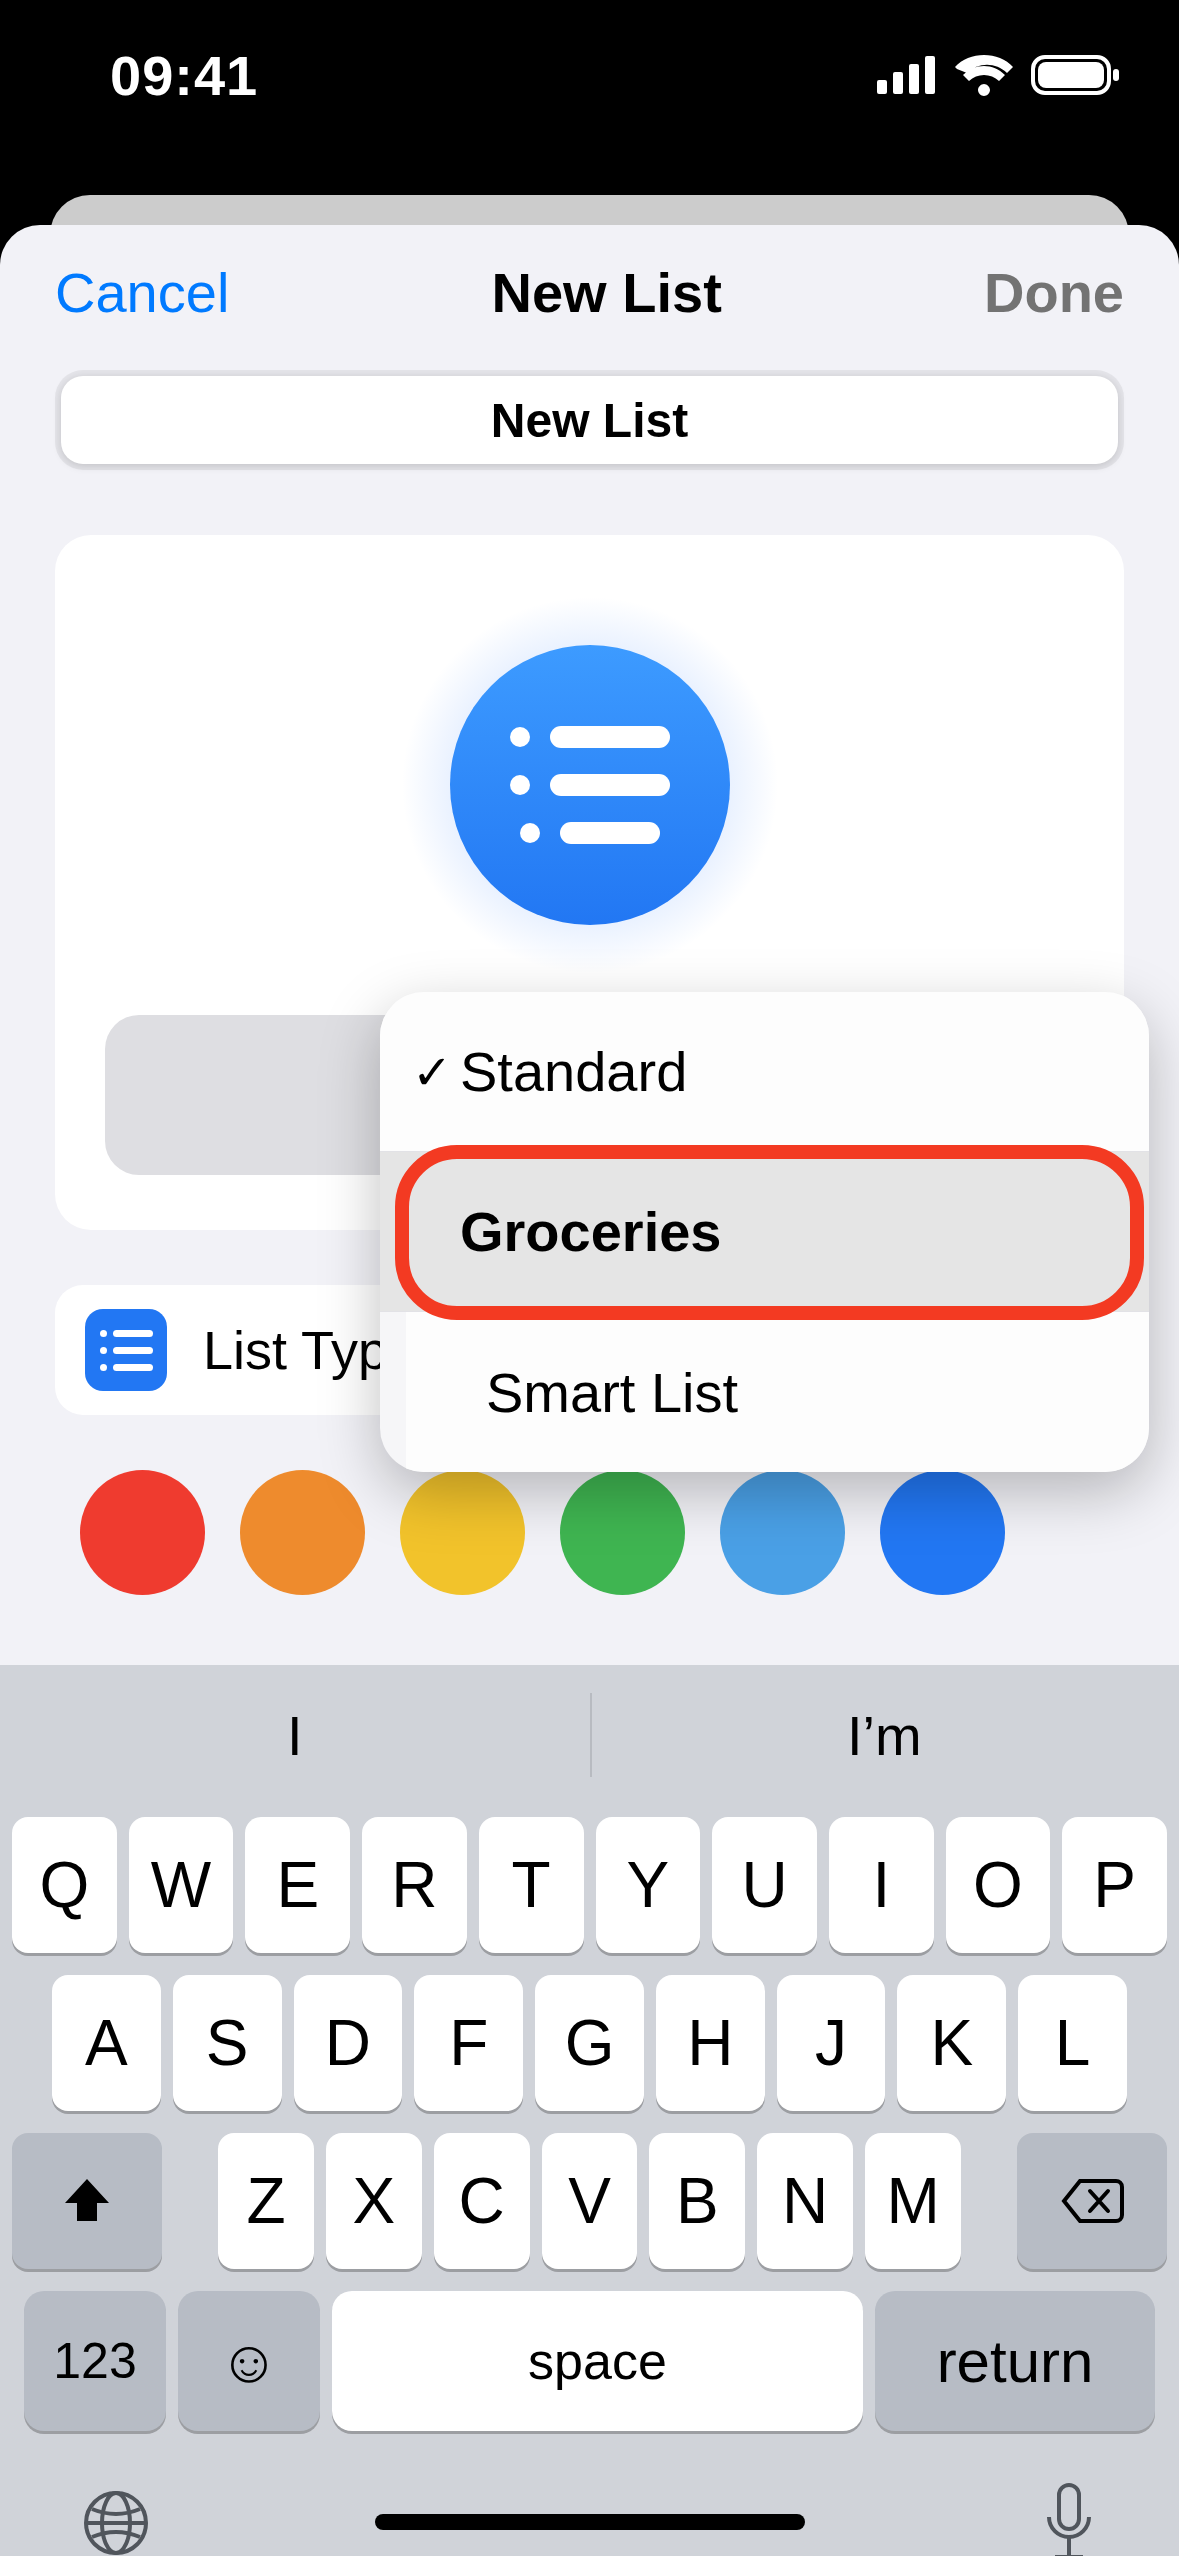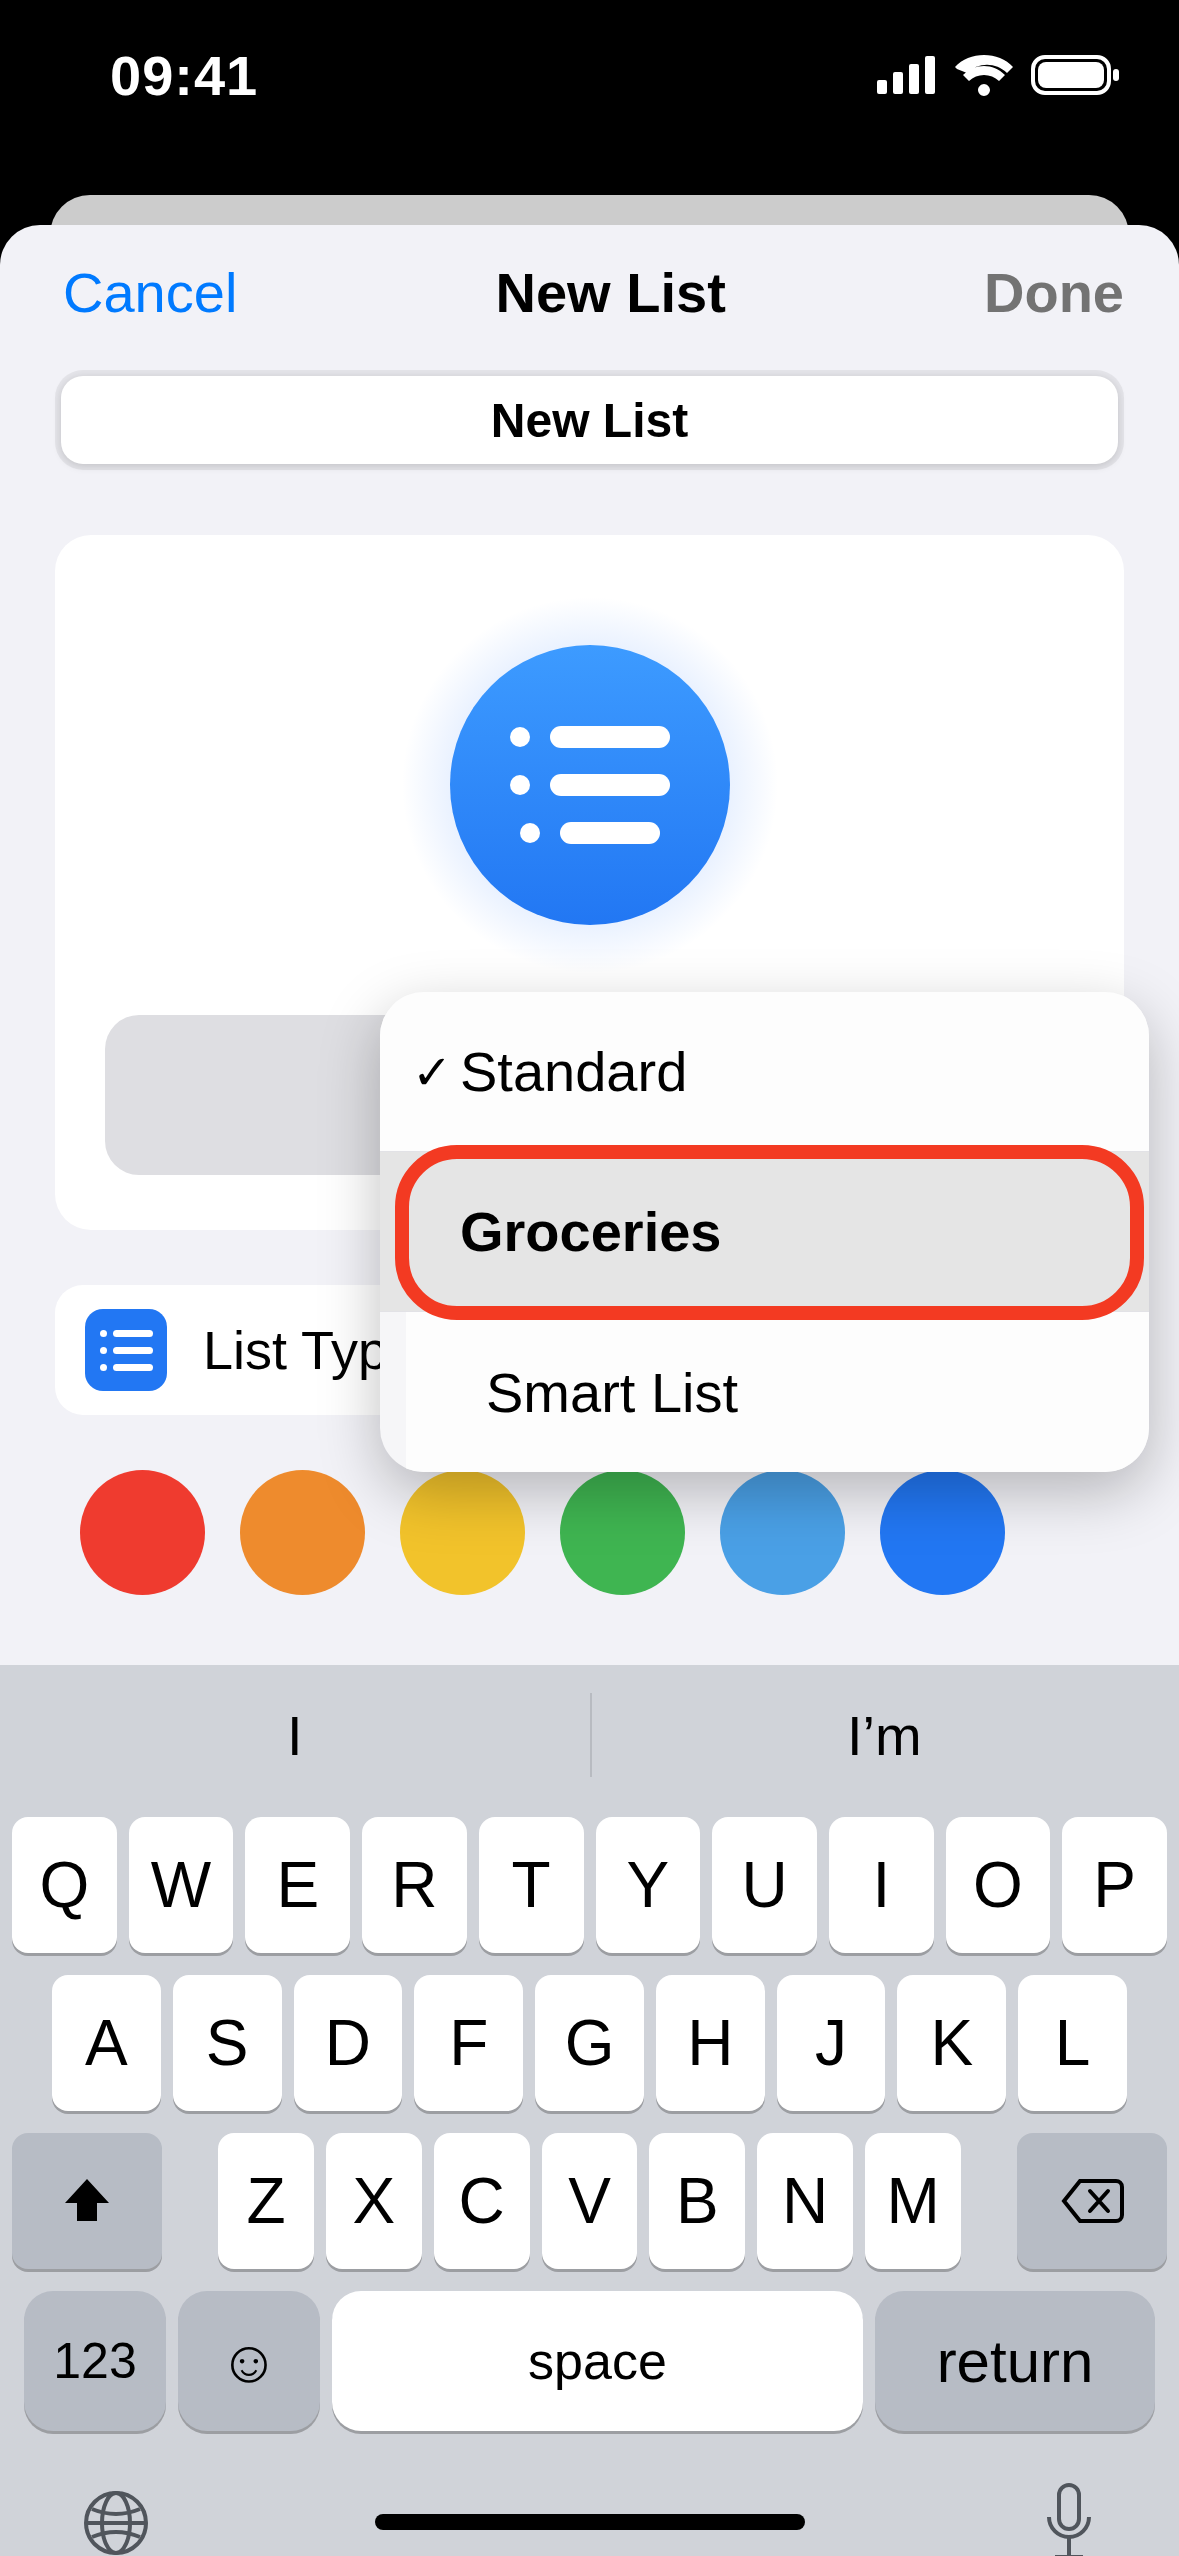--- a/index.html
+++ b/index.html
@@ -9,21 +9,21 @@
   
   .status-bar { height: 180px; display: flex; align-items: center; justify-content: space-between; padding: 0 60px 30px 110px; color: #fff; }
   .status-time { font-size: 56px; font-weight: 600; letter-spacing: 1px; }
   .status-icons { display: flex; align-items: center; gap: 18px; }
 
   
   .sheet-back { position: absolute; top: 195px; left: 50px; right: 50px; height: 40px; background: #ccc; border-radius: 40px 40px 0 0; }
   .sheet { position: absolute; top: 225px; left: 0; right: 0; bottom: 0; background: #f2f2f7; border-radius: 40px 40px 0 0; overflow: hidden; }
 
   
-  .sheet-header { height: 135px; display: flex; align-items: center; justify-content: space-between; padding: 0 55px; margin-left: 8px; }
+  .sheet-header { height: 135px; display: flex; align-items: center; justify-content: space-between; padding: 0 55px; }
   .btn-cancel { color: #007aff; font-size: 56px; }
   .sheet-title { color: #000; font-size: 56px; font-weight: 600; }
   .btn-done { color: #737373; font-size: 56px; font-weight: 600; }
 
   
   .segmented { margin: 10px 55px 0 55px; height: 100px; background: #e4e4e9; border-radius: 28px; display: flex; padding: 6px; }
   .seg-item { flex: 1; display: flex; align-items: center; justify-content: center; font-size: 48px; font-weight: 500; color: #000; border-radius: 22px; }
   .seg-item.active { background: #fff; box-shadow: 0 2px 8px rgba(0,0,0,.15); font-weight: 600; }
 
   
@@ -71,21 +71,21 @@
   .key-rows { padding: 12px 12px 0 12px; }
   .krow { display:flex; gap:12px; margin-bottom: 22px; }
   .krow.r2 { padding: 0 40px; }
   .key { flex:1; height:136px; background:#fff; border-radius:16px; display:flex; align-items:center; justify-content:center; font-size:64px; color:#000; box-shadow: 0 3px 0 rgba(0,0,0,.25); }
   .key.func { background:#b7bcc5; }
   .key.shift { flex: 0 0 150px; }
   .key.bksp { flex: 0 0 150px; }
   .krow.r3 .gap { flex: 0 0 32px; }
 
   .bottom-row { display:flex; gap:12px; padding: 0 12px; }
-  .bkey { height:140px; border-radius:29px; display:flex; align-items:center; justify-content:center; box-shadow: 0 3px 0 rgba(0,0,0,.25); font-size:50px; }
+  .bkey { height:140px; border-radius:20px; display:flex; align-items:center; justify-content:center; box-shadow: 0 3px 0 rgba(0,0,0,.25); font-size:50px; }
   .bkey.num { width:142px; background:#b7bcc5; }
   .bkey.emoji { width:142px; background:#b7bcc5; font-size:60px; }
   .bkey.space { flex:1; background:#fff; font-size:52px; }
   .bkey.return { width:280px; background:#b7bcc5; font-size:60px; }
 
   .kb-footer { display:flex; justify-content:space-between; align-items:center; padding: 50px 80px 0 80px; }
   .kb-footer svg { display:block; }
 
   .home-ind { position:absolute; bottom:26px; left:50%; transform:translateX(-50%); width:430px; height:16px; background:#000; border-radius:10px; }
 </style>

